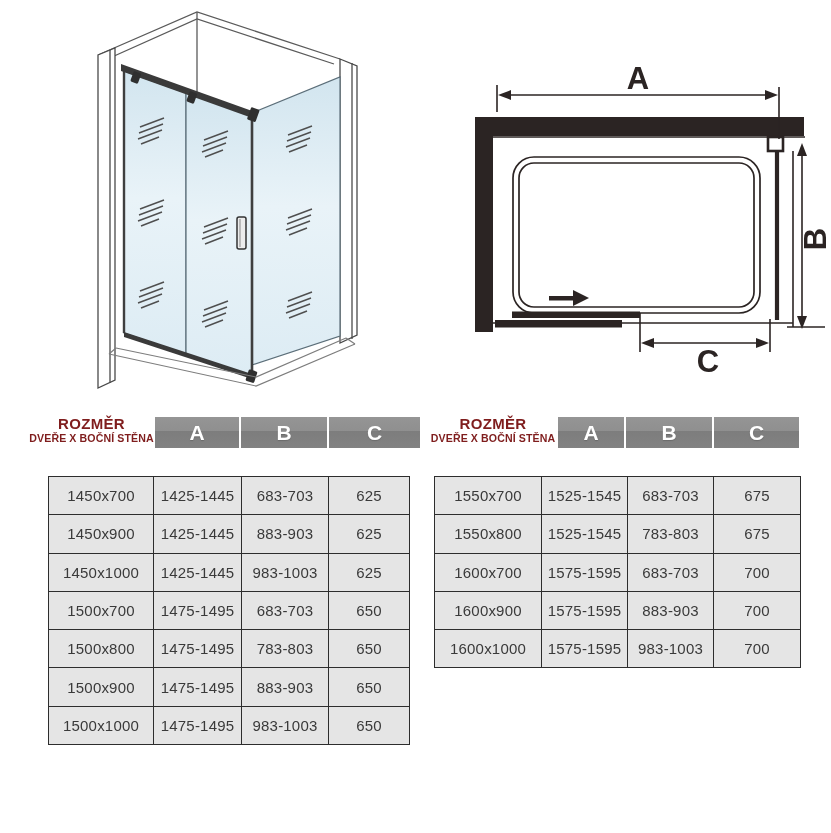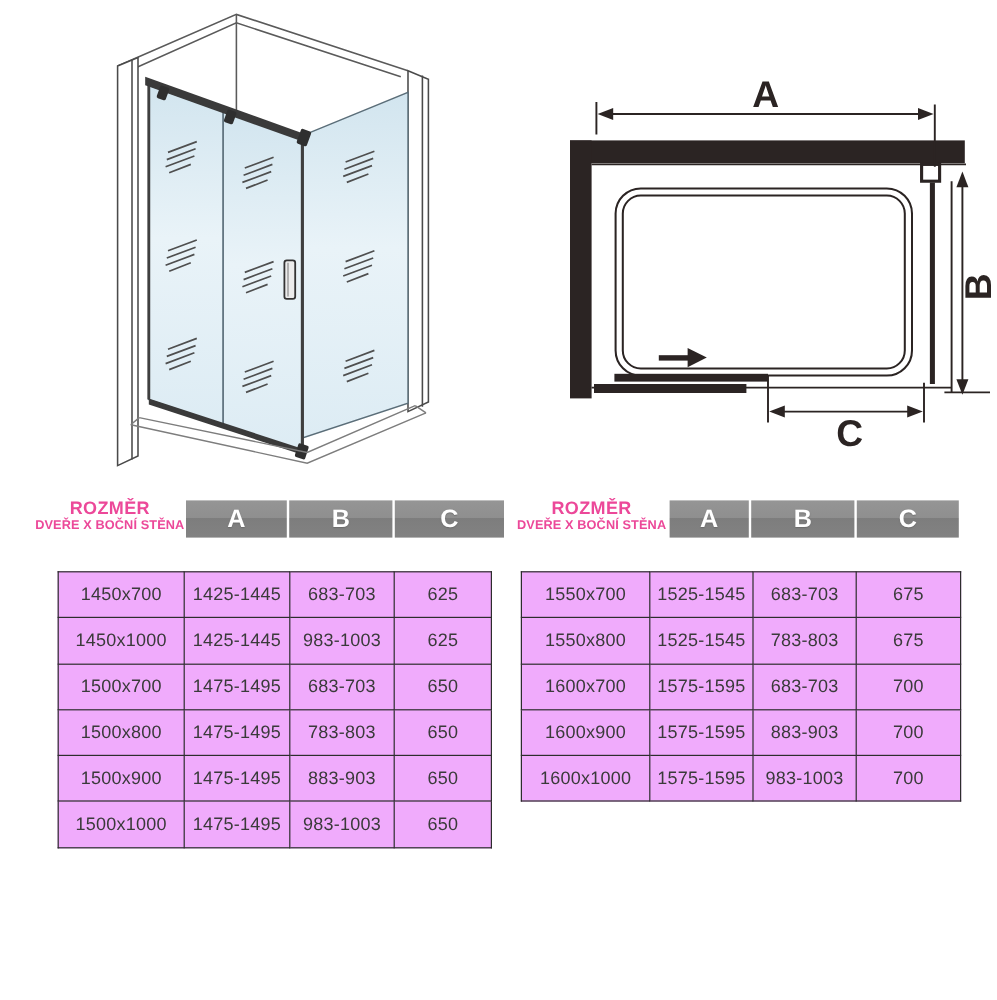--- a/index.html
+++ b/index.html
@@ -2,31 +2,31 @@
 <html><head>
 <meta charset="utf-8">
 <style>
   html,body{margin:0;padding:0;background:#ffffff;}
   .page{position:relative;width:831px;height:833px;background:#ffffff;overflow:hidden;
         font-family:"Liberation Sans",sans-serif;}
   svg{position:absolute;}
   svg text{font-family:"Liberation Sans",sans-serif;}
 
   
-  .tbl-title{position:absolute;text-align:center;color:#ec4899;line-height:1.12;}
+  .tbl-title{position:absolute;text-align:center;color:#7f1d1d;line-height:1.12;}
   .tbl-title .t1{font-size:15px;font-weight:bold;letter-spacing:.3px;}
   .tbl-title .t2{font-size:10.6px;font-weight:bold;letter-spacing:.1px;white-space:nowrap;text-align:center;}
   .col-bar{position:absolute;height:31px;display:flex;gap:2px;}
   .col-cell{height:31px;display:flex;align-items:center;justify-content:center;
             color:#ffffff;font-weight:bold;font-size:21px;
             background:linear-gradient(to bottom,#959595 0%,#8f8f8f 46%,#7d7d7d 46%,#828282 100%);
             text-shadow:0 1px 1px rgba(90,90,90,.55);}
 
   
-  table.dim{position:absolute;border-collapse:collapse;table-layout:fixed;background:#f0abfc;}
+  table.dim{position:absolute;border-collapse:collapse;table-layout:fixed;background:#e5e5e5;}
   table.dim td{border:1.6px solid #2d2d2d;height:37.3px;text-align:center;vertical-align:middle;
                font-size:15px;color:#3a3a3a;padding:0;letter-spacing:.2px;}
 </style>
 </head>
 <body>
 
 <div class="page">
 
   <svg style="left:78px;top:6px" width="302" height="388" viewBox="0 0 302 388">
     <defs>
@@ -172,20 +172,26 @@
         <col style="width:81px">
       </colgroup>
     <tbody>
         <tr>
           <td>1450x700</td>
           <td>1425-1445</td>
           <td>683-703</td>
           <td>625</td>
         </tr>
         <tr>
+          <td>1450x900</td>
+          <td>1425-1445</td>
+          <td>883-903</td>
+          <td>625</td>
+        </tr>
+        <tr>
           <td>1450x1000</td>
           <td>1425-1445</td>
           <td>983-1003</td>
           <td>625</td>
         </tr>
         <tr>
           <td>1500x700</td>
           <td>1475-1495</td>
           <td>683-703</td>
           <td>650</td>

